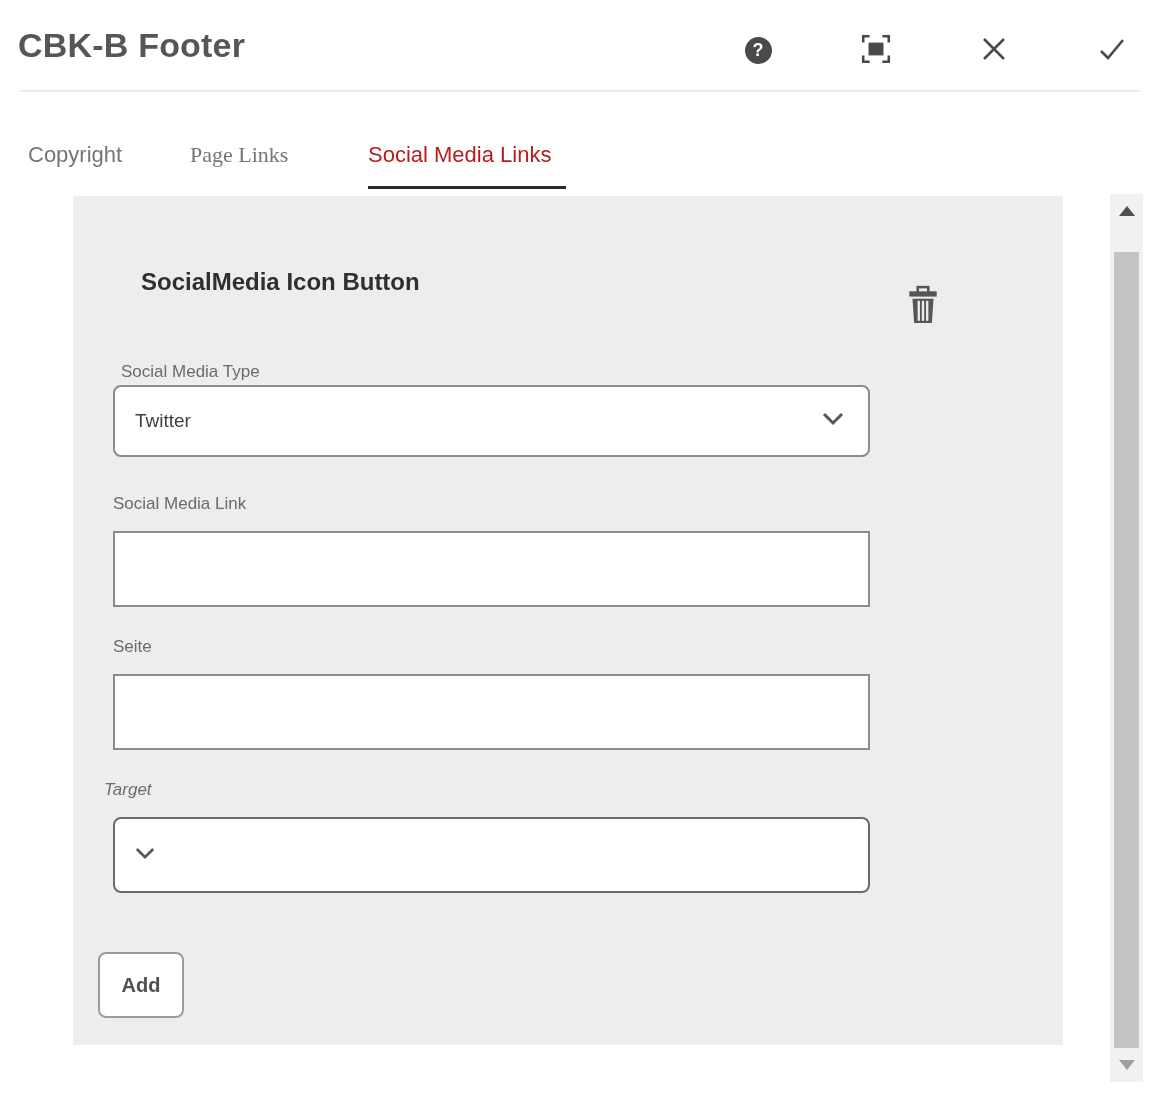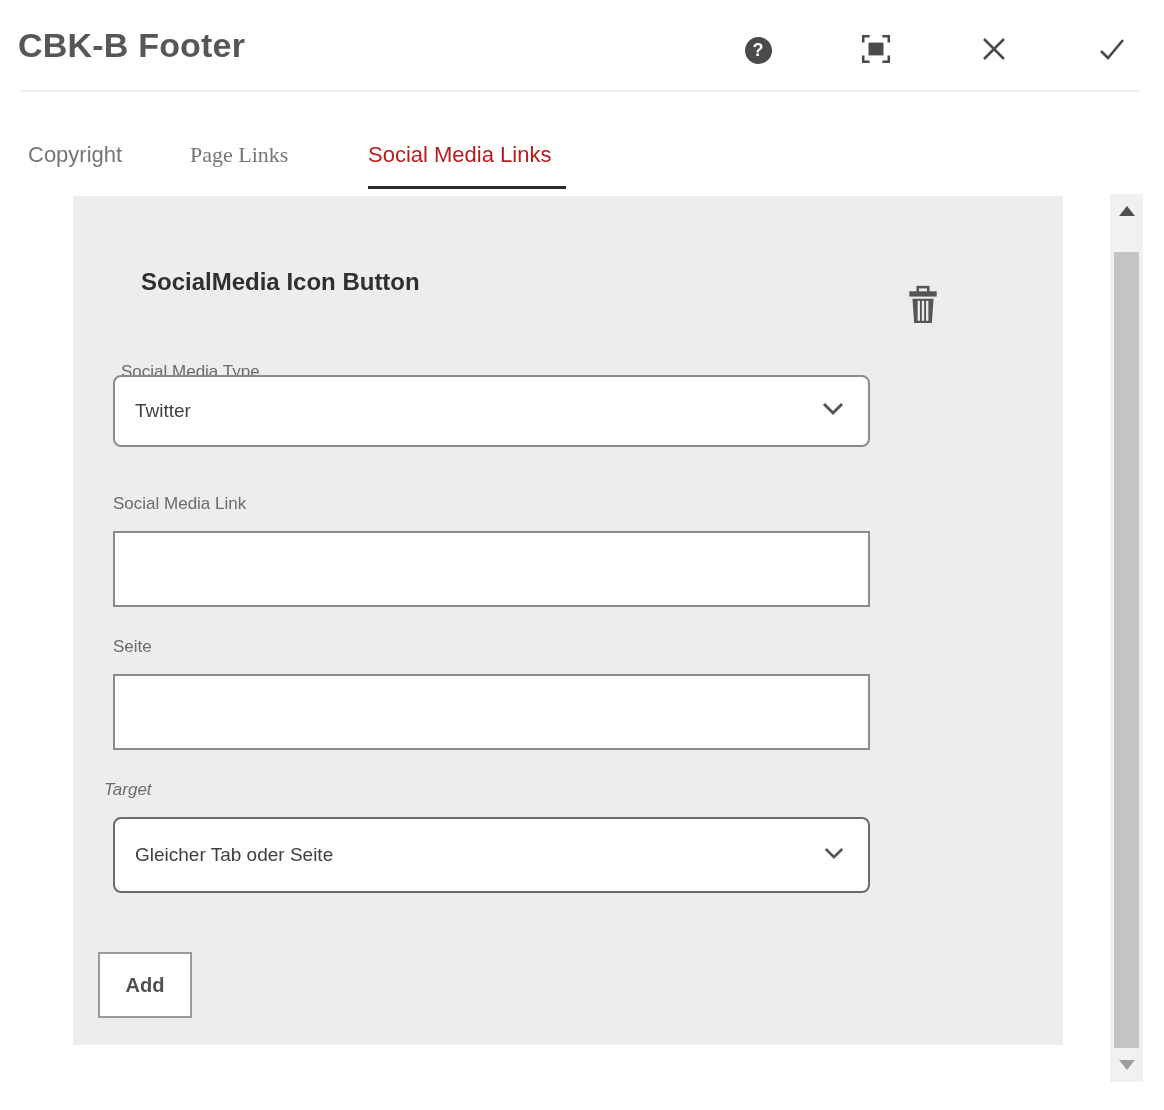--- a/index.html
+++ b/index.html
@@ -77,42 +77,42 @@
   .lbl-target { left: 104px; top: 780px; font-style: italic; }
 
   .select-box {
     width: 757px; height: 72px;
     background: #ffffff;
     border: 2px solid #8b8b8b; border-radius: 8px;
     display: flex; align-items: center;
     padding: 0 24px 0 20px;
     cursor: pointer;
   }
-  .select-type   { left: 113px; top: 375px; }
+  .select-type   { left: 113px; top: 385px; }
   .select-target { left: 113px; top: 817px; height: 76px; border-color: #6b6b6b; }
   .select-value {
     flex: 1; font-size: 19px; color: #3f3f3f;
   }
 
   .text-input {
     width: 757px; height: 76px;
     background: #ffffff;
     border: 2px solid #8b8b8b; border-radius: 0;
     font-size: 19px; color: #3f3f3f;
     padding: 0 16px;
     font-family: "Liberation Sans", sans-serif;
     outline: none;
   }
   .input-link  { left: 113px; top: 531px; }
   .input-title { left: 113px; top: 674px; }
 
   .add-btn {
-    left: 98px; top: 952px; width: 94px; height: 66px;
-    background: #ffffff;
-    border: 2px solid #9b9b9b; border-radius: 0;
+    left: 98px; top: 952px; width: 86px; height: 66px;
+    background: #ffffff;
+    border: 2px solid #9b9b9b; border-radius: 8px;
     font-size: 20px; font-weight: 700; color: #505050;
     font-family: "Liberation Sans", sans-serif;
     cursor: pointer;
   }
 
   
   .scrollbar-track {
     left: 1110px; top: 194px; width: 33px; height: 888px;
     background: #f1f1f1;
   }
@@ -209,21 +209,20 @@
 </div>
 
 <div class="abs field-label lbl-link">Social Media Link</div>
 <input class="abs text-input input-link" type="text" value="" style="">
 
 <div class="abs field-label lbl-title">Seite</div>
 <input class="abs text-input input-title" type="text" value="" style="">
 
 <div class="abs field-label lbl-target">Target</div>
 <div class="abs select-box select-target">
-  <span class="select-value">Gleicher Tab oder Seite</span>
   <span>
     <svg width="20" height="13" viewBox="0 0 22 14">
       <path d="M2 2 L11 11 L20 2" fill="none" stroke="#565656" stroke-width="3"></path>
     </svg>
   </span>
 </div>
 
 <button class="abs add-btn">Add</button>
 
 <div class="abs scrollbar-track">

